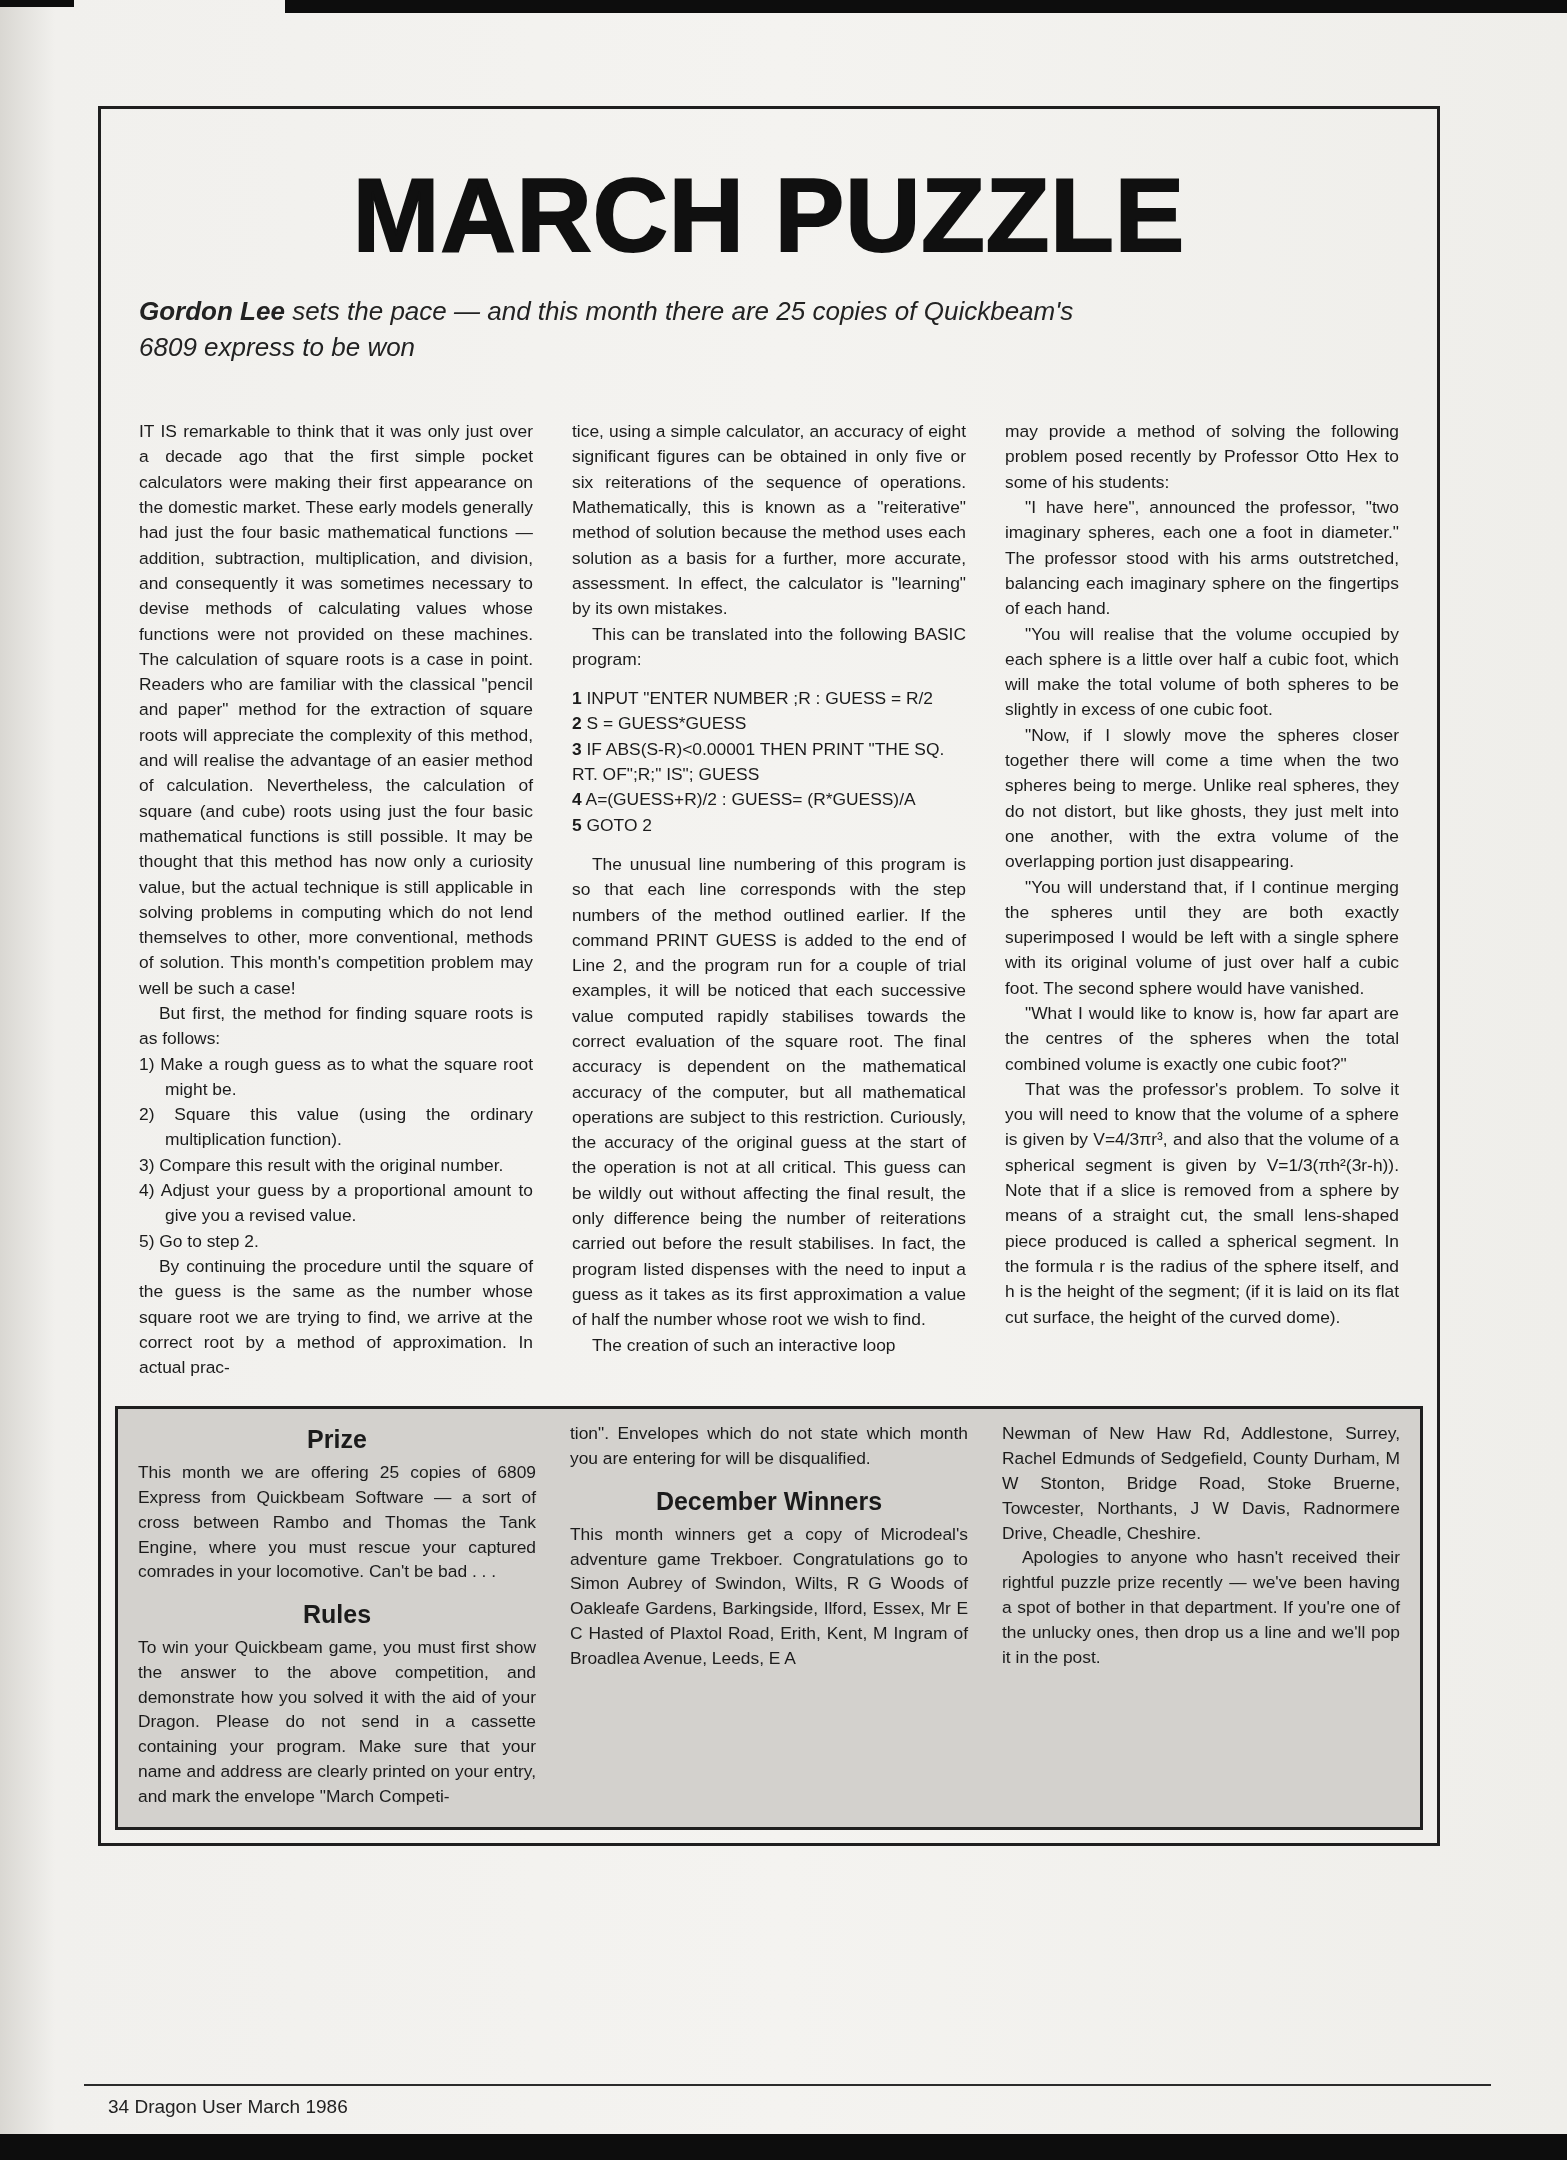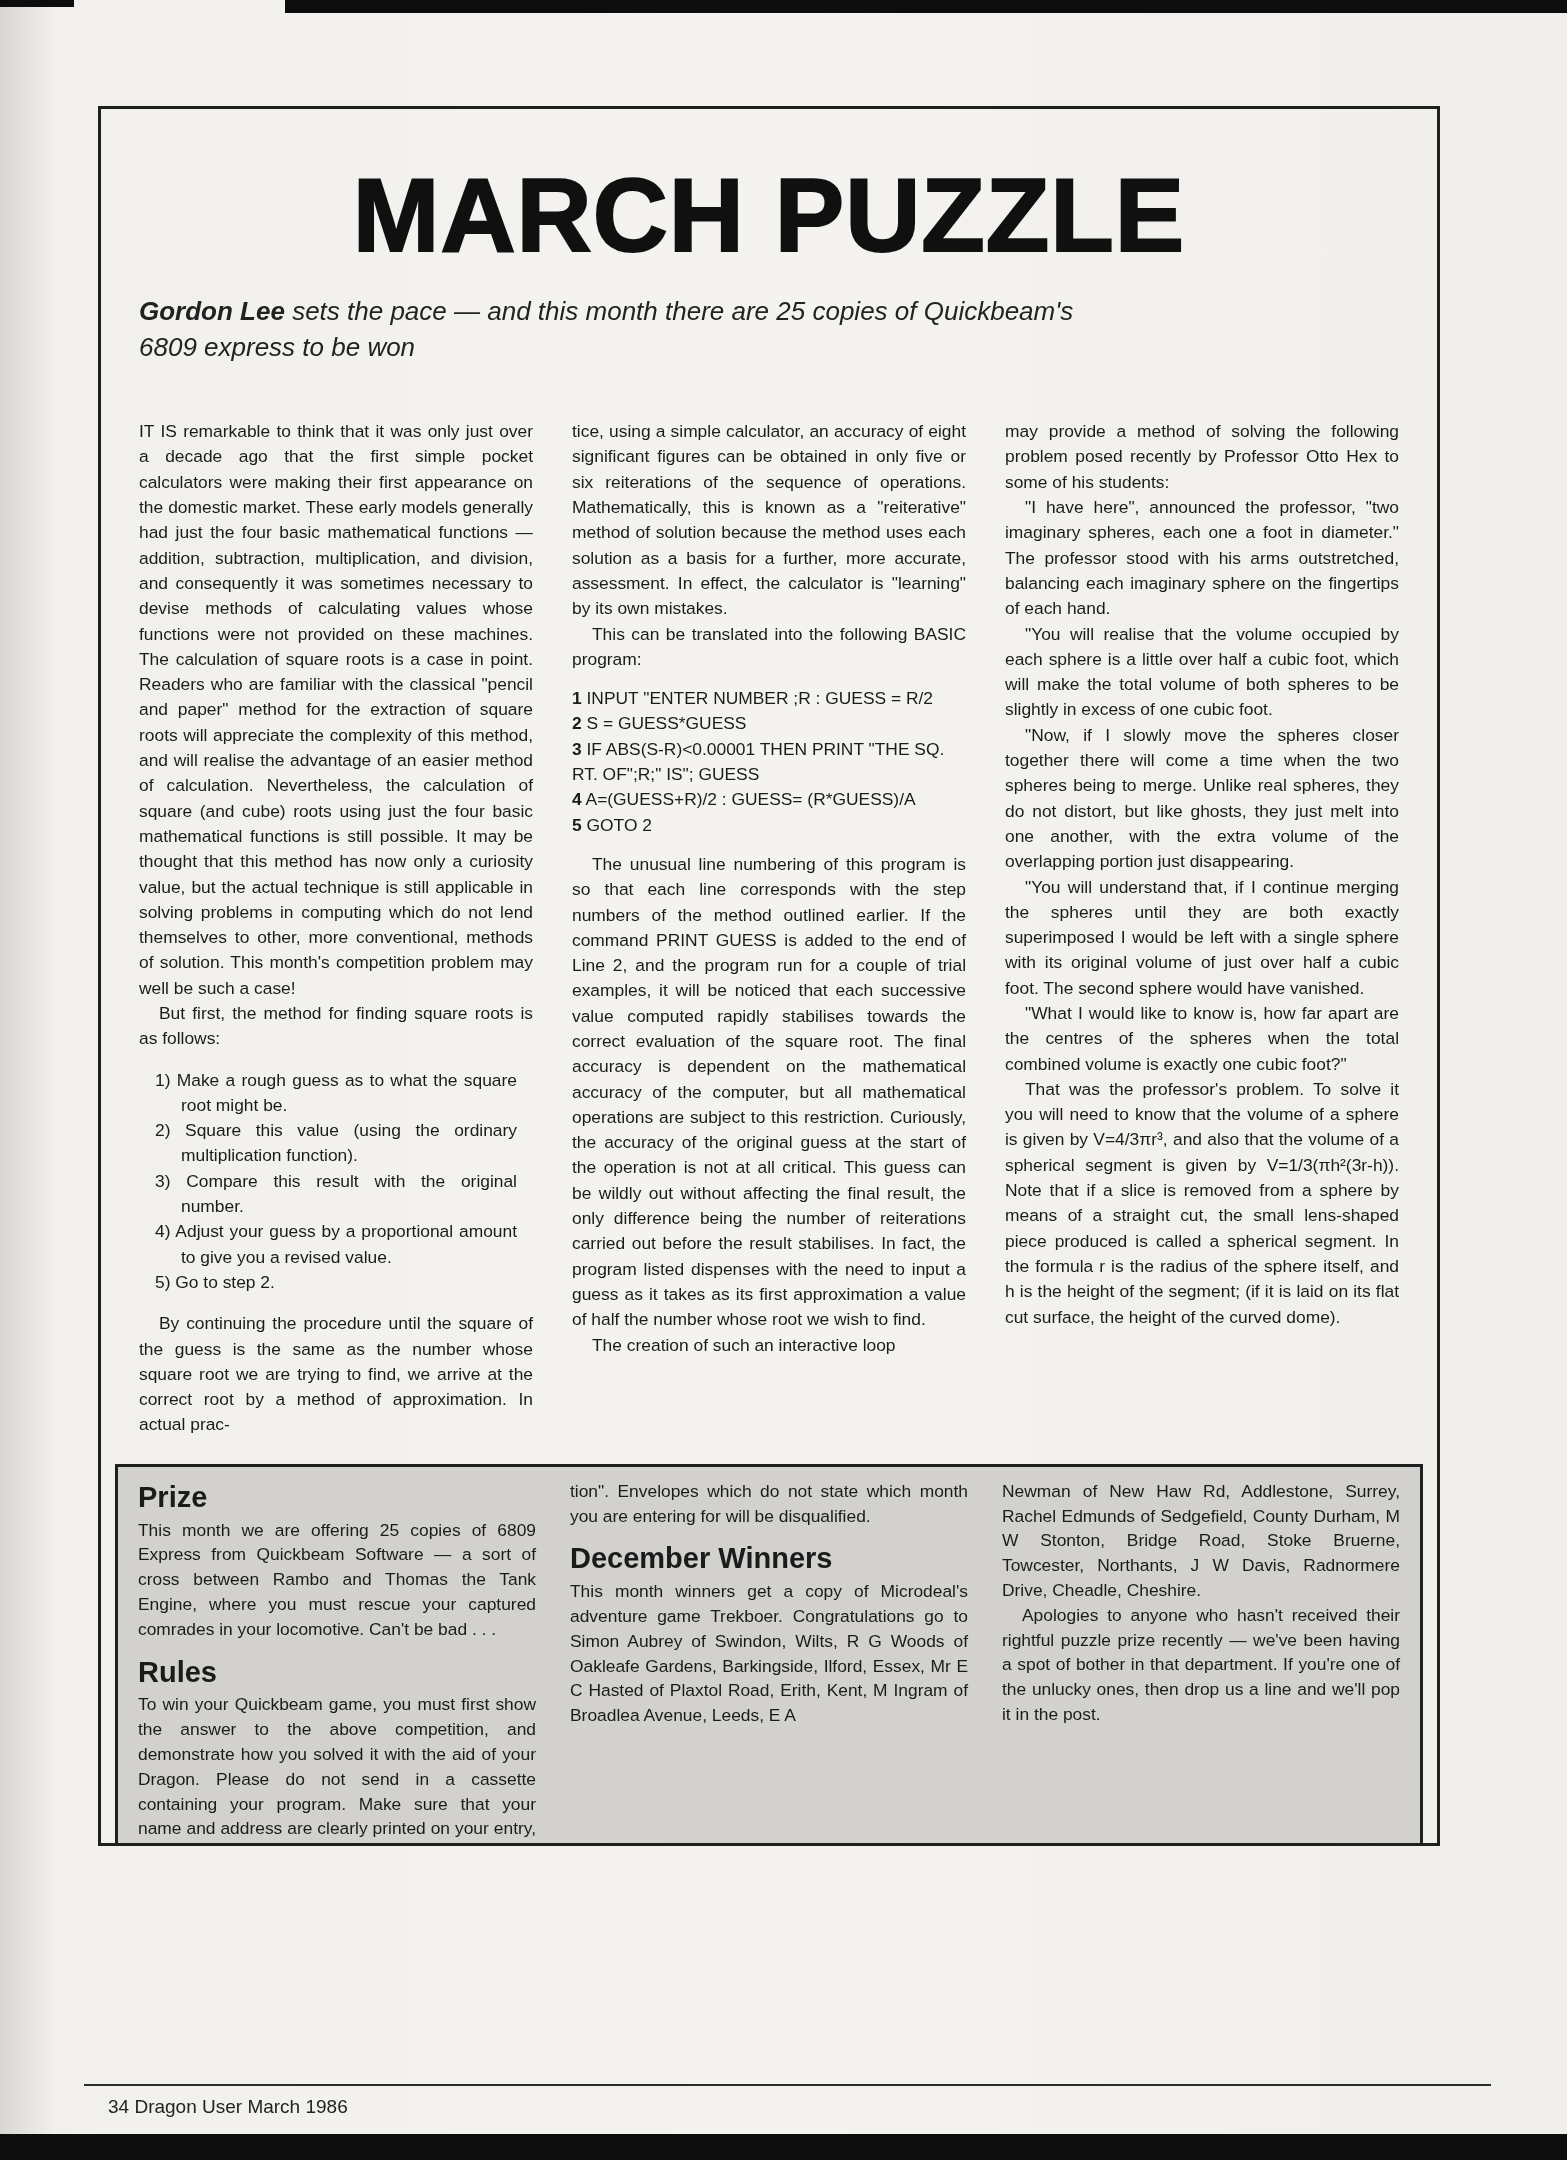--- a/index.html
+++ b/index.html
@@ -48,43 +48,43 @@
   .columns {
     display: flex;
     gap: 39px;
     text-align: justify;
     font-size: 17.4px;
     line-height: 25.3px;
   }
   .col { flex: 1 1 0; min-width: 0; }
   .columns p, .prize-box p { margin: 0; }
   p.indent { text-indent: 20px; }
-  .list { margin: 16px; }
+  .list { margin: 0; }
   .li { padding-left: 26px; text-indent: -26px; text-align: justify; }
   .code { margin: 14px 0; text-align: left; }
   .code-line { text-align: left; }
   .code-num { font-weight: bold; }
 
   .prize-box {
     display: flex;
     gap: 34px;
     margin: 26px -24px 0;
     border: 3px solid #1f1f1f;
     background: #d3d1cd;
     padding: 12px 20px 18px;
     text-align: justify;
     font-size: 17.4px;
     line-height: 24.8px;
   }
   .pcol { flex: 1 1 0; min-width: 0; }
   .prize-box h2 {
-    font-size: 29px;
+    font-size: 25px;
     font-weight: bold;
     margin: 6px 0 8px;
-    text-align: left;
+    text-align: center;
   }
   .prize-box h2.spaced { margin-top: 18px; }
 
   .footer-rule { position: absolute; left: 84px; right: 76px; top: 2084px; height: 2px; background: #2b2b2b; }
   .footer { position: absolute; left: 108px; top: 2096px; font-size: 19px; color: #222; }
 </style>
 </head>
 <body>
 
 <div class="page-shade"></div>

